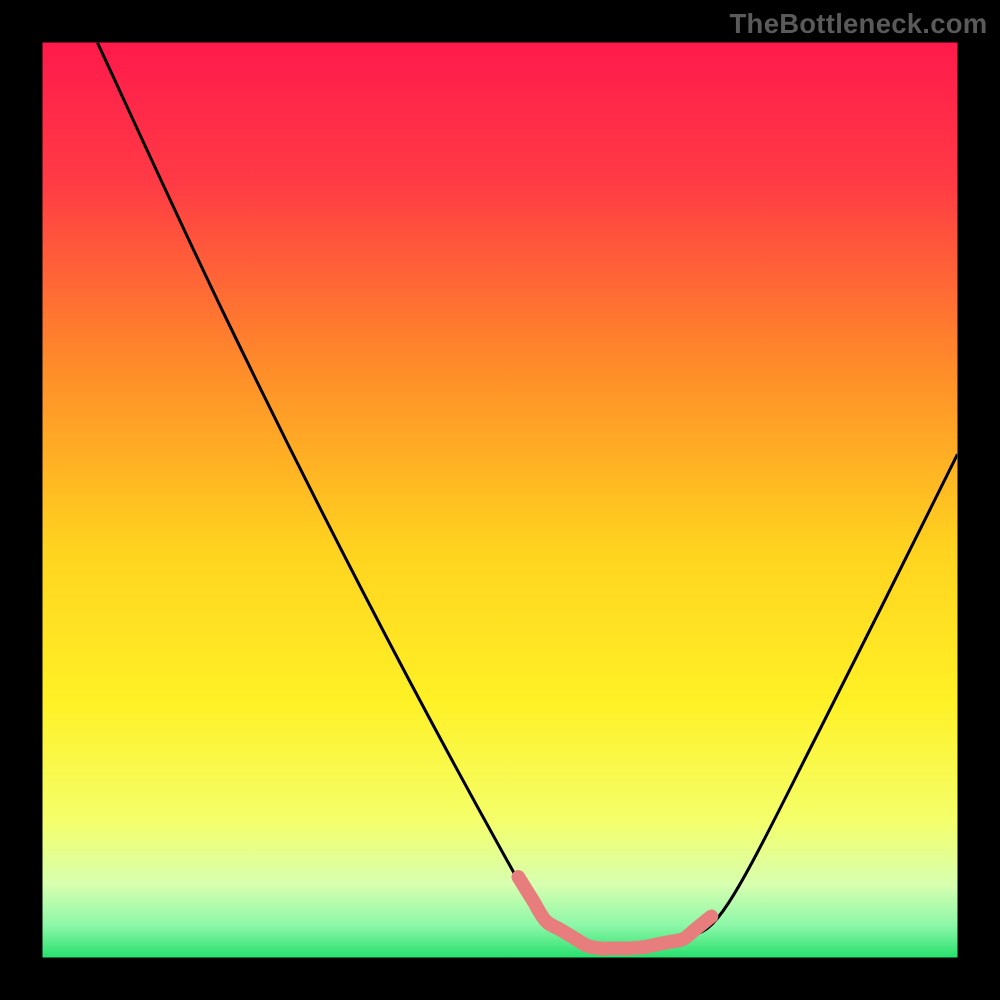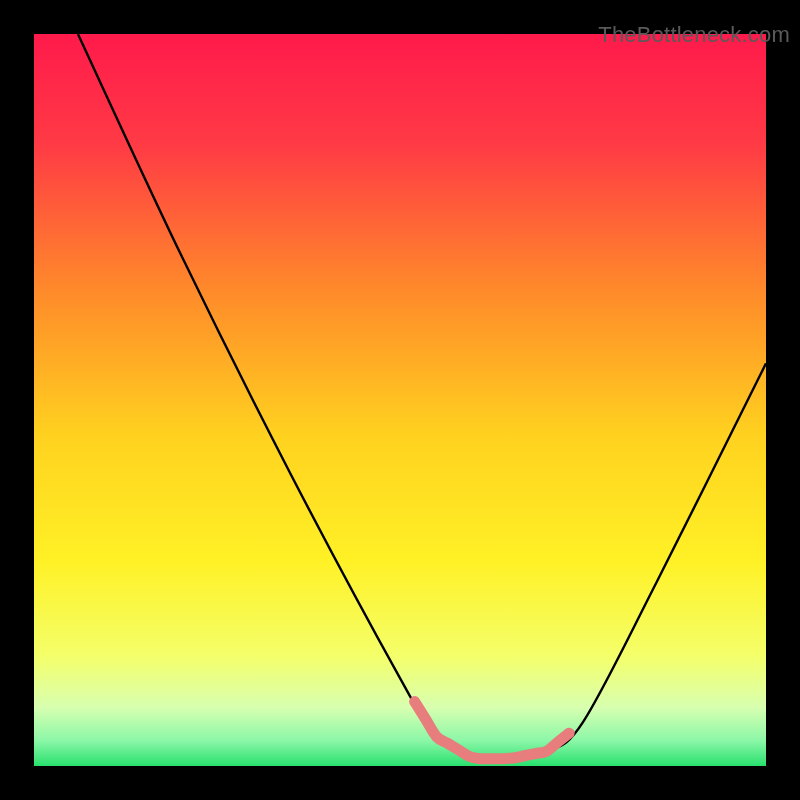--- a/index.html
+++ b/index.html
@@ -12,25 +12,25 @@
     font-family: Arial, Helvetica, sans-serif;
   }
   .frame {
     position: relative;
     width: 800px;
     height: 800px;
     background: #000;
   }
   .watermark {
     position: absolute;
-    top: 22px;
+    top: 6px;
     right: 10px;
     color: #5a5a5a;
     font-size: 22px;
-    font-weight: 400;
+    font-weight: 700;
     letter-spacing: 0.2px;
     user-select: none;
   }
   svg {
     position: absolute;
     top: 0;
     left: 0;
   }
 </style>
 </head>

